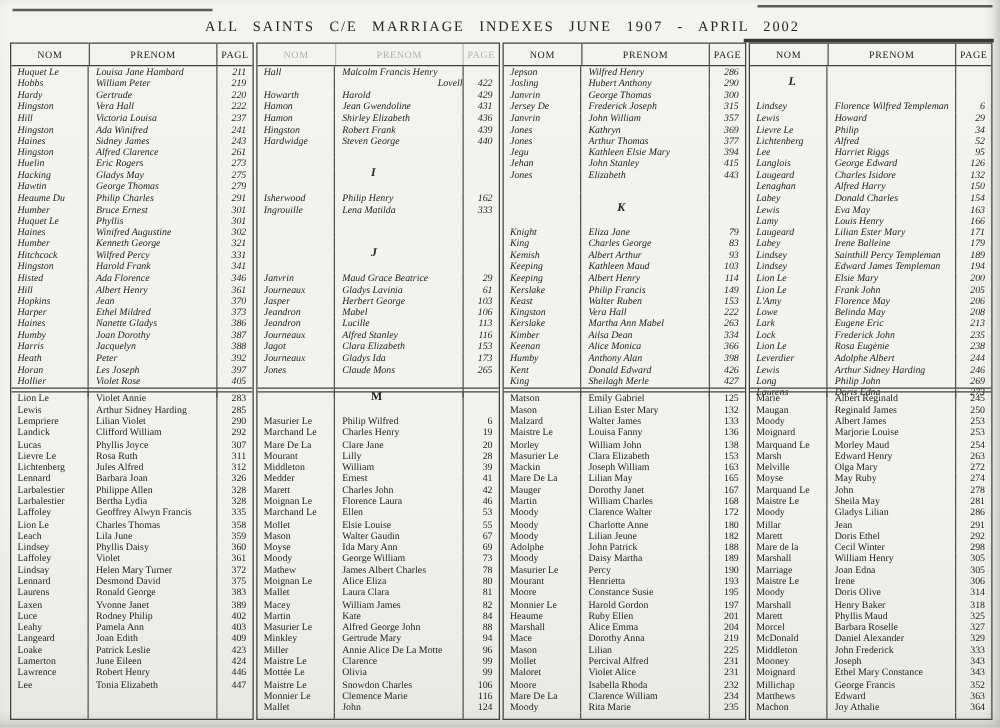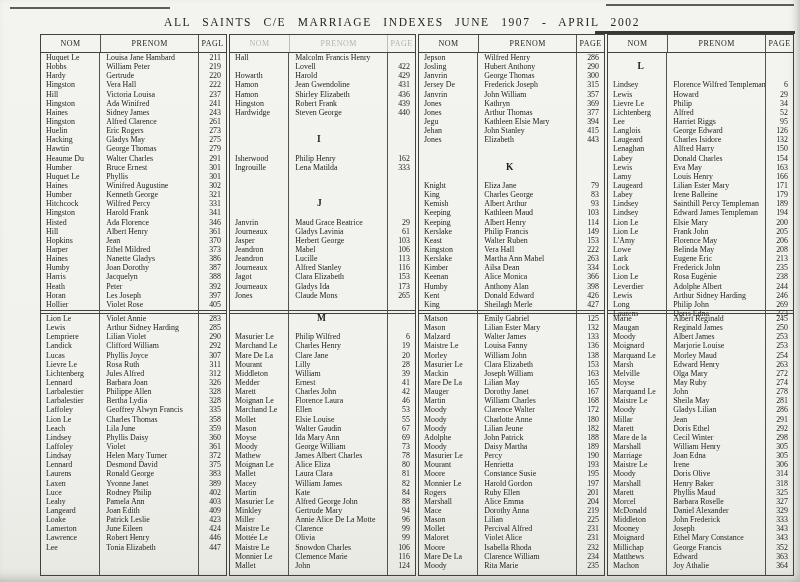--- a/index.html
+++ b/index.html
@@ -17,47 +17,47 @@
   .scanline{position:absolute;background:#5d5b55;}
   .sl-tl{left:10px;top:7px;width:160px;height:2px;}
   .sl-tr{left:606px;top:4px;width:188px;height:2px;}
   .sl-tr2{left:595px;top:31px;width:200px;height:3px;background:#3a3833;}
   .title{
     position:absolute;left:2px;top:16px;width:100%;text-align:center;
     font-size:11.5px;letter-spacing:1.6px;word-spacing:7px;color:#262420;
   }
   .panels{
     position:absolute;left:8px;top:34px;right:6px;bottom:6px;
-    display:flex;gap:2px;margin-left:32px;
+    display:flex;gap:2px;
   }
   .panel{
     flex:1;border:1.5px solid #43413b;background:transparent;
     display:flex;flex-direction:column;overflow:hidden;
   }
   .phead{
     display:flex;height:17px;border-bottom:1.6px solid #43413b;
     font-size:8px;letter-spacing:0.5px;align-items:center;
   }
   .phead .hc{overflow:hidden;white-space:nowrap;text-align:center;line-height:17px;}
   .phead .h-nom{width:32%;border-right:1px solid #55534c;}
   .phead .h-pre{flex:1;border-right:1px solid #55534c;font-family:Liberation Serif, serif;}
   .phead .h-page{width:14.5%;text-align:center;}
   .faint .hc{opacity:0.32;filter:blur(0.3px);}
   .blk{position:relative;}
-  .blk-top{height:257px;border-bottom:1.2px solid #43413b;}
+  .blk-top{height:257px;border-bottom:1.2px solid #43413b;font-style:italic;}
   .blk-bot{flex:1;border-top:1.2px solid #43413b;margin-top:2px;}
   .row{display:flex;height:9.15px;position:relative;}
   .c{
     overflow:hidden;white-space:nowrap;
     font-size:7.9px;line-height:9.3px;
   }
   .cn{width:32%;border-right:1px solid #55534c;padding-left:5px;box-sizing:border-box;}
   .cp{flex:1;border-right:1px solid #55534c;padding-left:6px;box-sizing:border-box;}
   .cg{width:14.5%;text-align:right;padding-right:5px;box-sizing:border-box;}
-  .cp.ar{text-align:left;}
+  .cp.ar{text-align:right;}
   .letter-glyph{
     position:absolute;top:-1px;font-weight:bold;font-size:9.5px;z-index:2;
     letter-spacing:1px;
   }
 </style>
 </head>
 <body>
 
 <div class="paper"></div>
 <div class="scanline sl-tl"></div>
@@ -124,21 +124,21 @@
           <div class="c cp">Gladys May</div>
           <div class="c cg">275</div>
         </div>
         <div class="row">
           <div class="c cn">Hawtin</div>
           <div class="c cp">George Thomas</div>
           <div class="c cg">279</div>
         </div>
         <div class="row">
           <div class="c cn">Heaume Du</div>
-          <div class="c cp">Walter Charles</div>
+          <div class="c cp">Philip Charles</div>
           <div class="c cg">291</div>
         </div>
         <div class="row">
           <div class="c cn">Humber</div>
           <div class="c cp">Bruce Ernest</div>
           <div class="c cg">301</div>
         </div>
         <div class="row">
           <div class="c cn">Huquet Le</div>
           <div class="c cp">Phyllis</div>
@@ -916,21 +916,21 @@
           <div class="c cn">Moore</div>
           <div class="c cp">Constance Susie</div>
           <div class="c cg">195</div>
         </div>
         <div class="row">
           <div class="c cn">Monnier Le</div>
           <div class="c cp">Harold Gordon</div>
           <div class="c cg">197</div>
         </div>
         <div class="row">
-          <div class="c cn">Rogers</div>
+          <div class="c cn">Heaume</div>
           <div class="c cp">Ruby Ellen</div>
           <div class="c cg">201</div>
         </div>
         <div class="row">
           <div class="c cn">Marshall</div>
           <div class="c cp">Alice Emma</div>
           <div class="c cg">204</div>
         </div>
         <div class="row">
           <div class="c cn">Mace</div>

